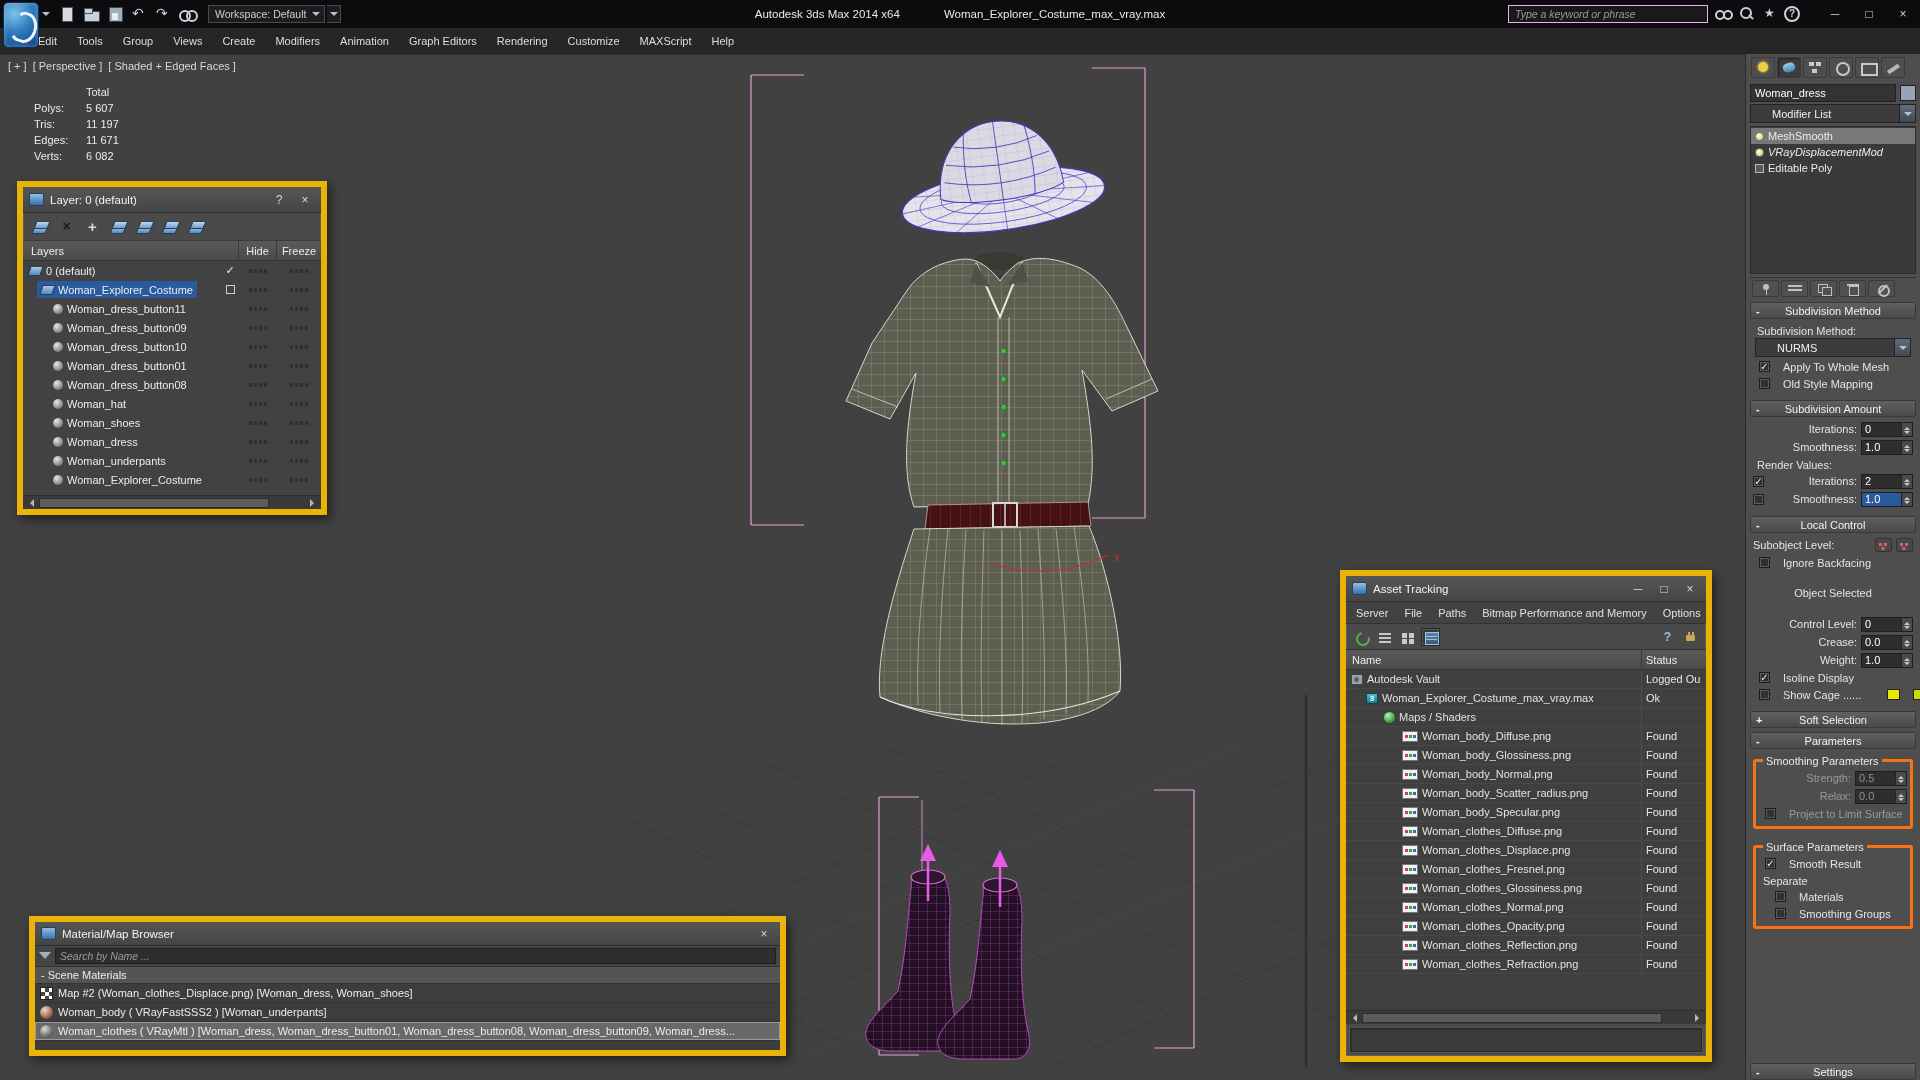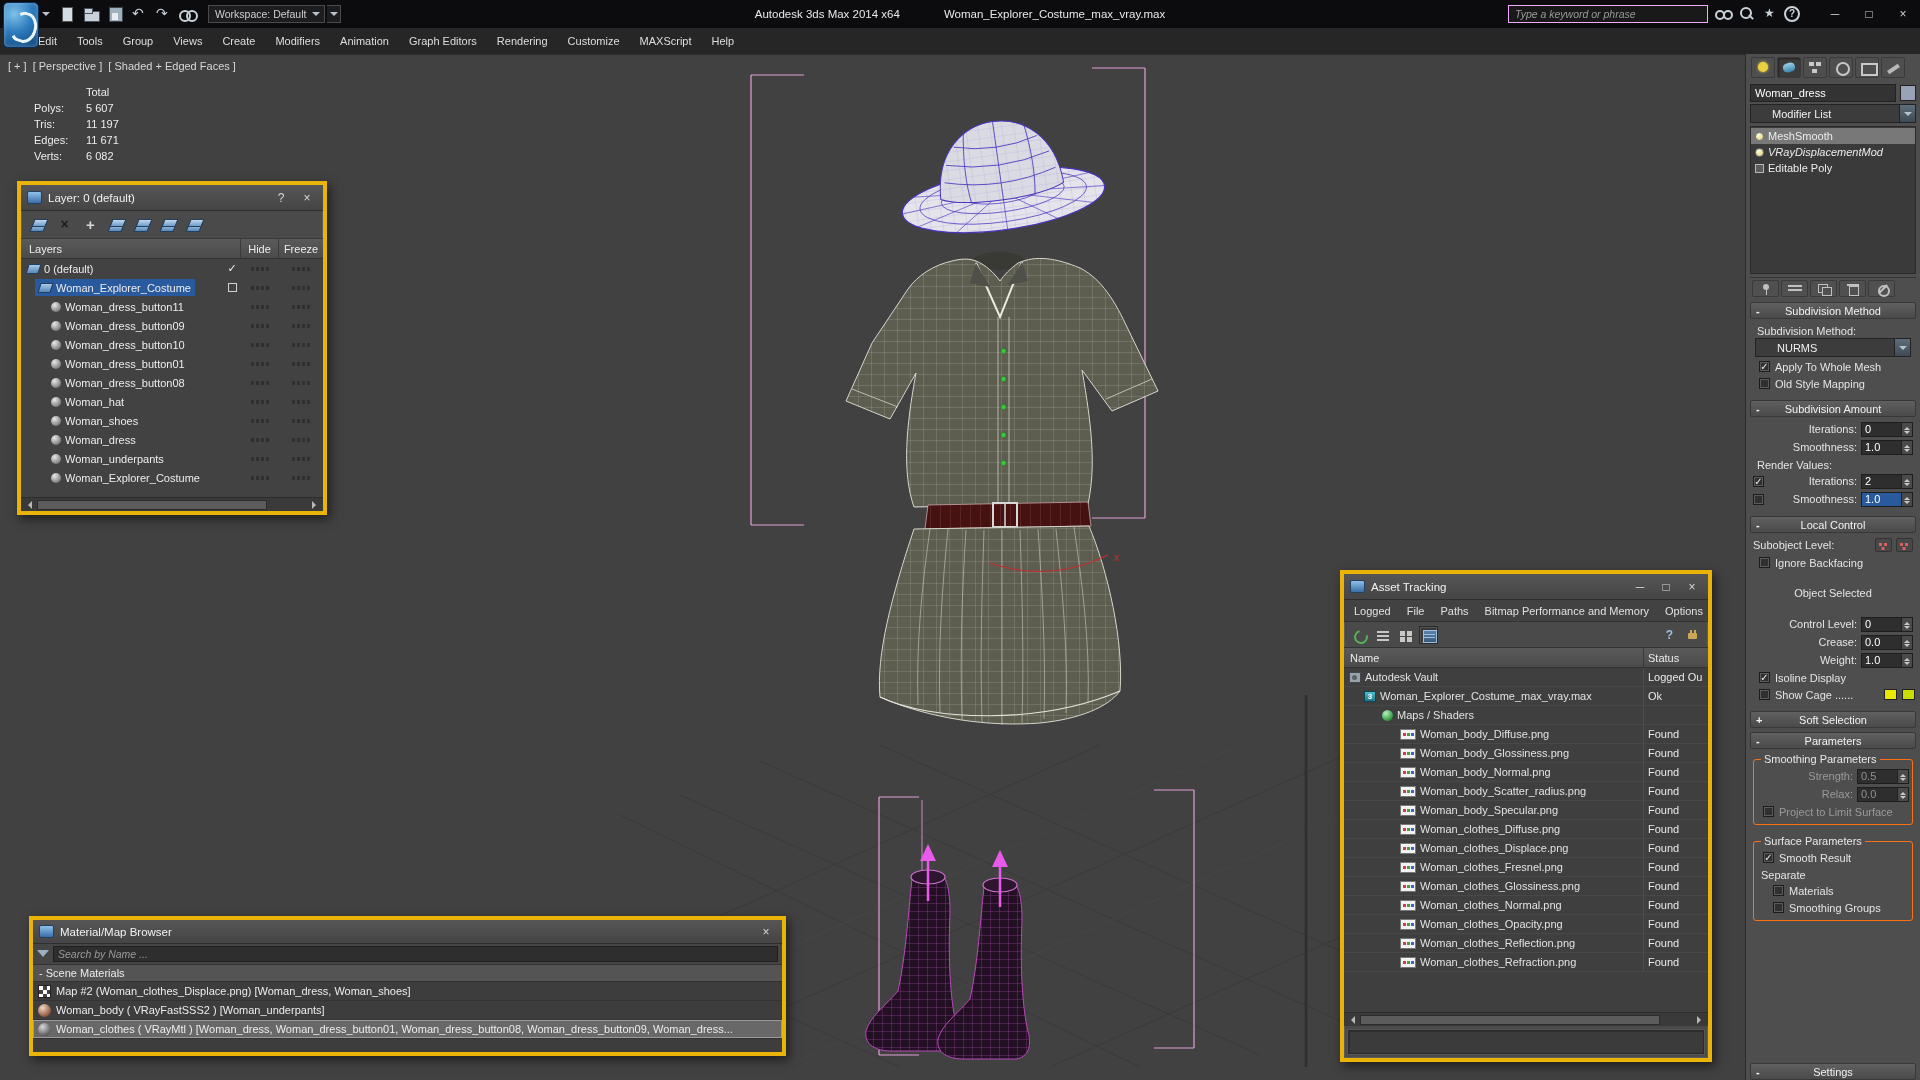--- a/index.html
+++ b/index.html
@@ -58,21 +58,21 @@
 
 .viewport{position:absolute;left:0;top:54px;width:1745px;height:1026px;background:#414141;
   border-top:1px solid #2c2c2c}
 .vp-label{position:absolute;left:8px;top:5px;color:#d8d8d8;font-size:11px;display:flex;gap:6px;z-index:3}
 .stats{position:absolute;left:30px;top:30px;color:#ddca35;font-size:11px;line-height:13.5px;z-index:3}
 .stats .srow{display:flex}
 .stats .sl{width:48px}
 .scene{position:absolute;left:0;top:0;width:1745px;height:1026px}
 
 
-.dlg{position:absolute;background:#4a4a4a;border:4px solid #eab308;
+.dlg{position:absolute;background:#4a4a4a;border:6px solid #eab308;
   box-shadow:inset 0 0 0 1px #5d5d5d,3px 4px 10px rgba(0,0,0,.55);z-index:20;display:flex;flex-direction:column}
 .dlg-title{height:26px;background:linear-gradient(#565656,#454545);display:flex;align-items:center;
   gap:6px;padding:0 6px;border-bottom:1px solid #2e2e2e;flex:0 0 auto}
 .dlg-title .t{flex:1;color:#f2f2f2;font-size:11.5px;white-space:nowrap;overflow:hidden}
 .dlg-ic{width:15px;height:13px;background:linear-gradient(#8fc0ea,#3a6ea8);border:1px solid #20415f;border-radius:2px}
 .dlg-btn{width:20px;height:20px;display:flex;align-items:center;justify-content:center;color:#d6d6d6;font-size:12px}
 
 
 .layer-dlg{left:17px;top:181px;width:310px;height:334px}
 .layer-tools{height:28px;display:flex;align-items:center;gap:7px;padding:0 8px;border-bottom:1px solid #3a3a3a;flex:0 0 auto}
@@ -231,21 +231,21 @@
 .st-remove::before{content:"";position:absolute;left:9px;top:5px;width:8px;height:8px;border:1px solid #c0c0c0}
 .st-remove::after{content:"";position:absolute;left:7px;top:3px;width:12px;height:2px;background:#c0c0c0}
 .st-config::before{content:"";position:absolute;left:9px;top:4px;width:8px;height:8px;border:2px solid #c0c0c0;border-radius:50%}
 .st-config::after{content:"";position:absolute;left:12.5px;top:2px;width:1.5px;height:12px;background:#c0c0c0;transform:rotate(45deg)}
 .rollouts{flex:1;display:flex;flex-direction:column;min-height:0}
 .ro-head{height:17px;background:linear-gradient(#606060,#4a4a4a);border:1px solid #383838;border-radius:2px;
   display:flex;align-items:center;padding:0 5px;color:#f2f2f2;margin-top:4px;flex:0 0 auto}
 .ro-head .sign{width:10px;font-weight:bold}
 .ro-head .rt{flex:1;text-align:center;margin-right:10px;white-space:nowrap}
 .ro-body{padding:3px 1px 4px;flex:0 0 auto}
-.cbrow{display:flex;align-items:center;gap:5px;height:17px;margin-left:8px}
+.cbrow{display:flex;align-items:center;gap:13px;height:17px;margin-left:8px}
 .cbbox{width:11px;height:11px;background:#303030;border:1px solid #1c1c1c;box-shadow:inset 0 0 0 1px #5c5c5c;
   color:#ededed;font-size:10px;line-height:10px;text-align:center;flex:0 0 auto}
 .cbbox.checked::before{content:"✓"}
 .cblbl{color:#e4e4e4;white-space:nowrap}
 .dis{color:#999 !important}
 .spinrow{display:flex;align-items:center;height:18px;gap:4px;padding:0 2px}
 .fill{flex:1}
 .spinlbl{color:#e4e4e4;white-space:nowrap}
 .spin{display:flex;width:52px;height:15px;background:#2e2e2e;border:1px solid #1e1e1e;flex:0 0 auto}
 .spin .val{flex:1;color:#fff;padding:0 3px;line-height:13px;overflow:hidden}
@@ -254,21 +254,21 @@
 .spin .arr{width:11px;display:flex;flex-direction:column;background:#4a4a4a;border-left:1px solid #222}
 .spin .arr i{flex:1;position:relative}
 .spin .arr i.up::before{content:"";position:absolute;left:2px;top:1px;border:3px solid transparent;border-bottom-color:#c8c8c8}
 .spin .arr i.dn::before{content:"";position:absolute;left:2px;top:2px;border:3px solid transparent;border-top-color:#c8c8c8}
 .seclbl{color:#e4e4e4;margin:3px 0 1px 6px}
 .centerlbl{color:#e4e4e4;text-align:center;margin:16px 0}
 .so-ic{width:17px;height:14px;background:#484848;border:1px solid #333;border-radius:2px;position:relative;flex:0 0 auto}
 .so-ic::before{content:"";position:absolute;left:3px;top:4px;width:3px;height:3px;background:#d86060;
   box-shadow:5px 0 0 #d86060,2.5px 4px 0 #d86060}
 .sw{width:13px;height:11px;border:1px solid #222;flex:0 0 auto}
-.group{border:1px solid #f97316;border-radius:3px;margin:7px 2px 16px;padding:7px 1px 4px;position:relative}
+.group{border:3px solid #f97316;border-radius:3px;margin:7px 2px 16px;padding:7px 1px 4px;position:relative}
 .group .gtitle{position:absolute;left:7px;top:-7px;background:#4e4e4e;padding:0 3px;color:#e8e8e8;white-space:nowrap}
 .cp-spacer{flex:1}
 
 
 [data-interactable]{-webkit-user-select:none;user-select:none}
 </style>
 </head>
 <body>
 
 <div class="app" data-interactable="false">
@@ -959,21 +959,21 @@
 
   <div class="dlg asset-dlg" data-interactable="false">
     <div class="dlg-title" data-interactable="true">
       <span class="dlg-ic" data-interactable="false"></span>
       <span class="t" data-interactable="false">Asset Tracking</span>
       <span class="dlg-btn" data-interactable="true">─</span>
       <span class="dlg-btn" data-interactable="true">□</span>
       <span class="dlg-btn" data-interactable="true">×</span>
     </div>
     <div class="asset-menu" data-interactable="false">
-      <span data-interactable="true">Logged</span>
+      <span data-interactable="true">Server</span>
         <span data-interactable="true">File</span>
         <span data-interactable="true">Paths</span>
         <span data-interactable="true">Bitmap Performance and Memory</span>
         <span data-interactable="true">Options</span>
     </div>
     <div class="asset-tools" data-interactable="false">
       <span class="at at-refresh" data-interactable="true"></span>
       <span class="at at-list" data-interactable="true"></span>
       <span class="at at-grid" data-interactable="true"></span>
       <span class="at at-table pressed" data-interactable="true"></span>

